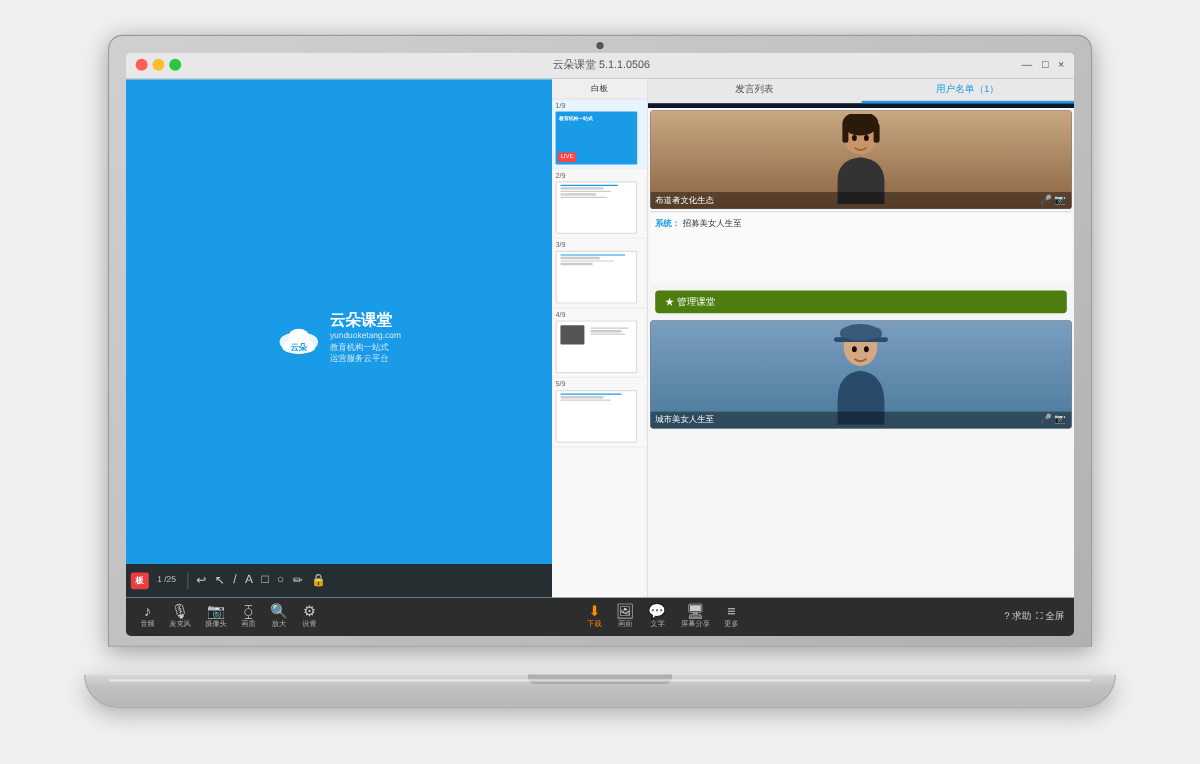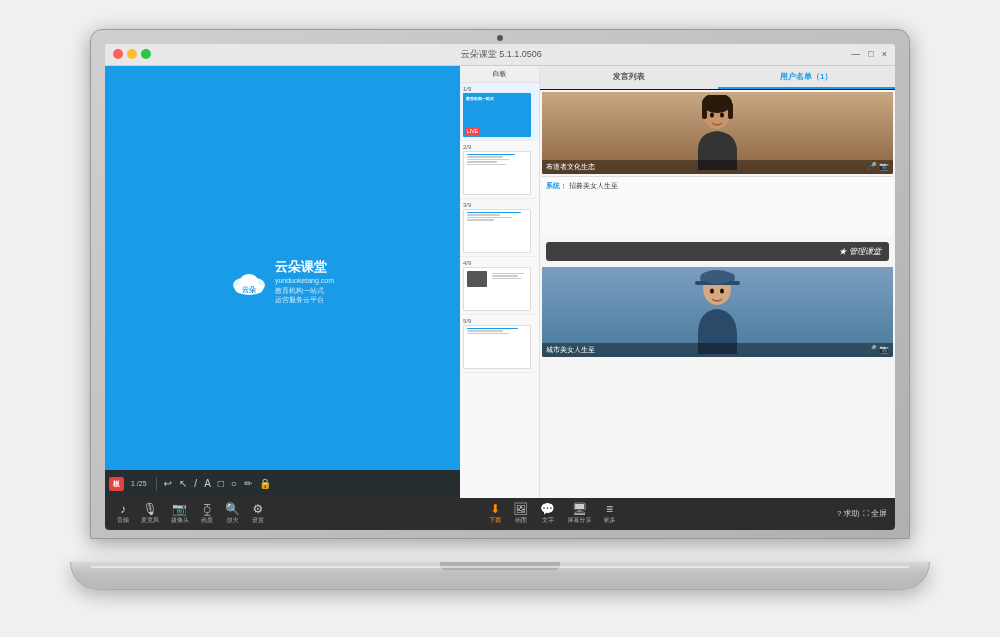--- a/index.html
+++ b/index.html
@@ -306,23 +306,22 @@
     
     .video-panel {
       flex: 1;
       display: flex;
       flex-direction: column;
     }
 
     .video-panel-header {
       display: flex;
       background: #e8e8e8;
-      border-bottom: 1px solid #0f172a;
+      border-bottom: 4px solid #0f172a;
       height: 24px;
-      font-weight: bold;
     }
 
     .video-panel-tab {
       flex: 1;
       font-size: 8px;
       color: #555;
       display: flex;
       align-items: center;
       justify-content: center;
       border-bottom: 2px solid transparent;
@@ -422,28 +421,27 @@
     }
 
     .chat-name {
       color: #1a9be8;
       font-weight: bold;
     }
 
     
     .manage-btn {
       margin: 4px;
-      background: #404040;
+      background: #4d7c0f;
       color: white;
       font-size: 8px;
       padding: 4px 8px;
       border-radius: 3px;
-      text-align: right;
+      text-align: left;
       cursor: pointer;
-      font-style: italic;
     }
 
     
     .app-bottom-toolbar {
       height: 32px;
       background: #2d2d2d;
       display: flex;
       align-items: center;
       padding: 0 8px;
       gap: 4px;

